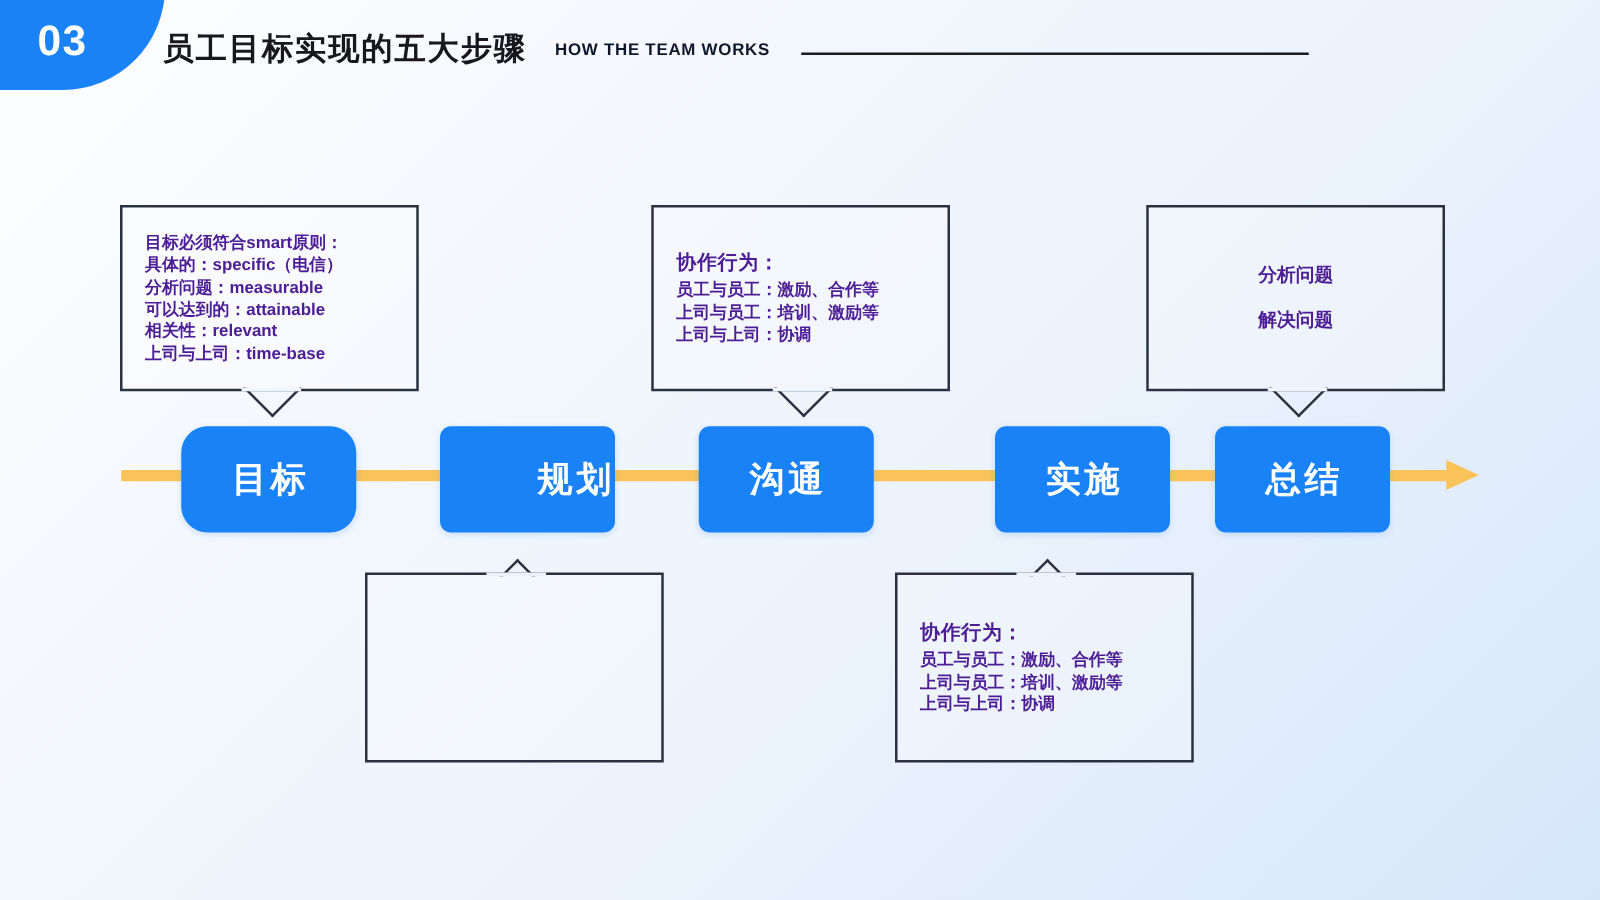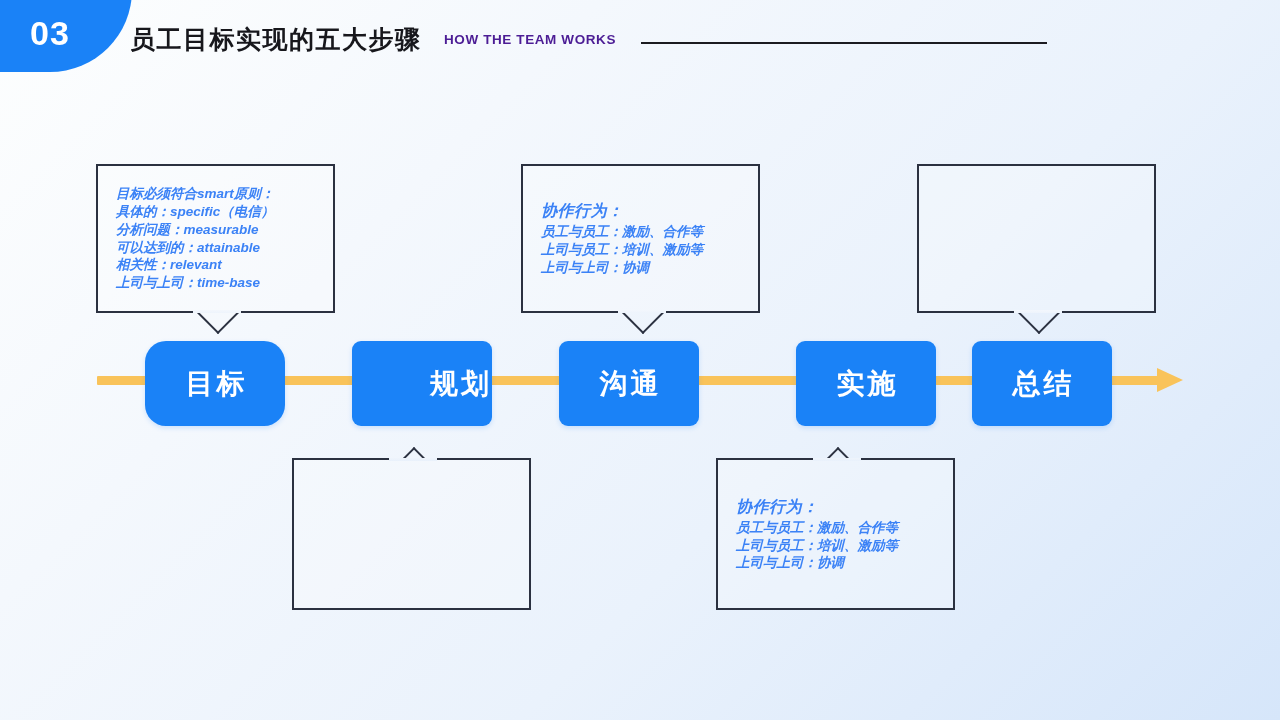--- a/index.html
+++ b/index.html
@@ -45,21 +45,21 @@
     letter-spacing: 1.5px;
     line-height: 1;
     white-space: nowrap;
   }
   .hdr-sub {
     position: absolute;
     left: 444px;
     top: 33px;
     font-size: 13.5px;
     font-weight: bold;
-    color: #4c1d95;
+    color: #0f172a;
     letter-spacing: 0.6px;
     line-height: 1;
     white-space: nowrap;
   }
   .hdr-rule {
     position: absolute;
     left: 641px;
     top: 42px;
     width: 406px;
     height: 2px;
@@ -122,24 +122,23 @@
     display: flex;
     flex-direction: column;
     justify-content: center;
   }
   .callout .inner {
     padding: 0 18px;
   }
   .callout .line {
     font-size: 13.5px;
     font-weight: bold;
-    color: #3b82f6;
+    color: #4c1d95;
     line-height: 1.32;
     white-space: nowrap;
-    font-style: italic;
   }
   .callout .line.head {
     font-size: 16px;
     letter-spacing: 0.5px;
     padding-bottom: 2px;
   }
   .callout.center .inner {
     text-align: center;
     padding: 0 14px;
   }
@@ -236,20 +235,24 @@
     <div class="line">上司与员工：培训、激励等</div>
     <div class="line">上司与上司：协调</div>
   </div>
   <div class="notch down" style="left:95px">
     <div class="v"></div>
       <div class="mask"></div>
   </div>
 </div>
 
 <div class="callout cb-2 center">
+  <div class="inner">
+    <div class="line">分析问题</div>
+    <div class="line">解决问题</div>
+  </div>
   <div class="notch down" style="left:95px">
     <div class="v"></div>
       <div class="mask"></div>
   </div>
 </div>
 
 <div class="callout cb-3 center">
   <div class="notch up" style="left:95px">
     <div class="v"></div>
       <div class="mask"></div>

